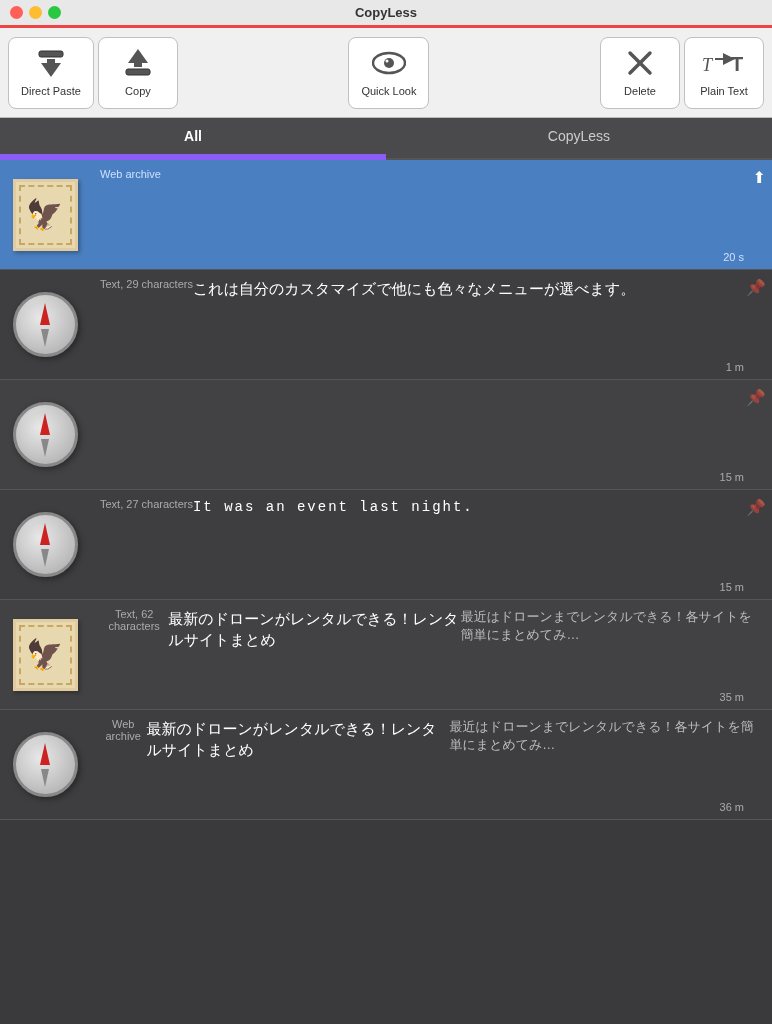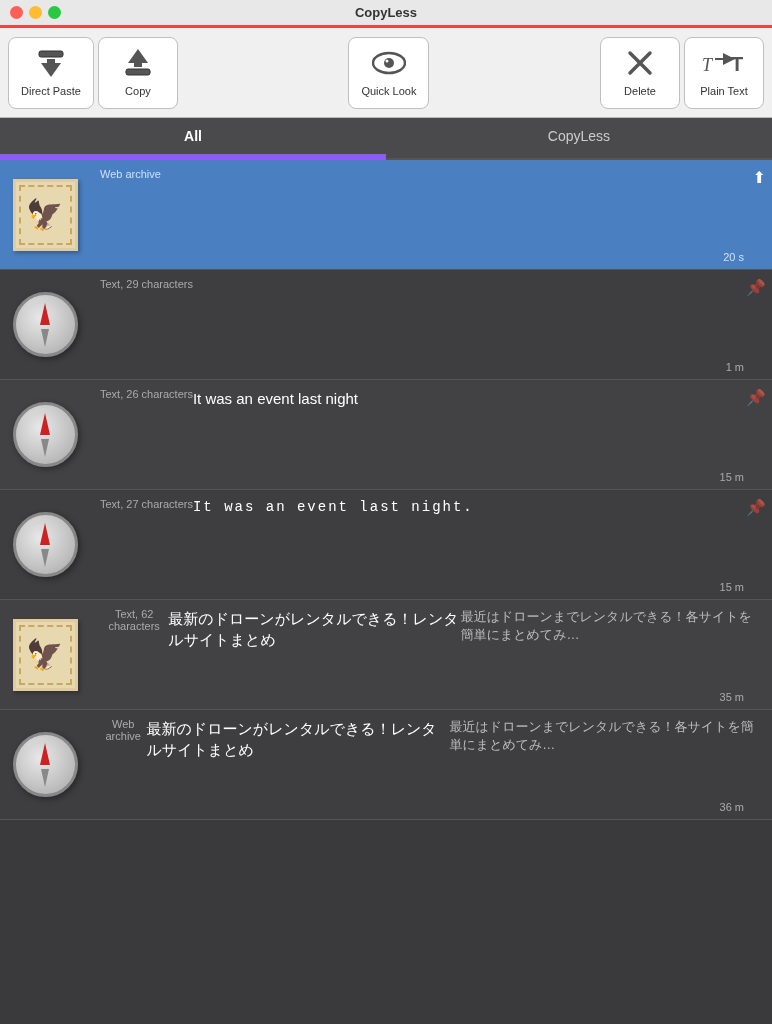--- a/index.html
+++ b/index.html
@@ -358,39 +358,35 @@
     <div class="clip-thumb">
       <div class="compass-icon">
         <div class="compass-inner">
           <div class="compass-needle-up"></div>
           <div class="compass-needle-down"></div>
         </div>
       </div>
       </div>
     <div class="clip-content">
       <div class="clip-meta">Text, 29 characters</div>
+      <div class="clip-title">これは自分のカスタマイズで他にも色々なメニューが選べます。</div>
 
     </div>
     <span class="clip-time">1 m</span>
     <span class="clip-action">📌</span>
   </div>
     <div class="clip-item">
     <div class="clip-thumb">
       <div class="compass-icon">
         <div class="compass-inner">
           <div class="compass-needle-up"></div>
           <div class="compass-needle-down"></div>
         </div>
       </div>
       </div>
-    <div class="clip-content">
-      <div class="clip-meta">Text, 26 characters</div>
-      <div class="clip-title">It was an event last night</div>
-
-    </div>
     <span class="clip-time">15 m</span>
     <span class="clip-action">📌</span>
   </div>
     <div class="clip-item">
     <div class="clip-thumb">
       <div class="compass-icon">
         <div class="compass-inner">
           <div class="compass-needle-up"></div>
           <div class="compass-needle-down"></div>
         </div>

